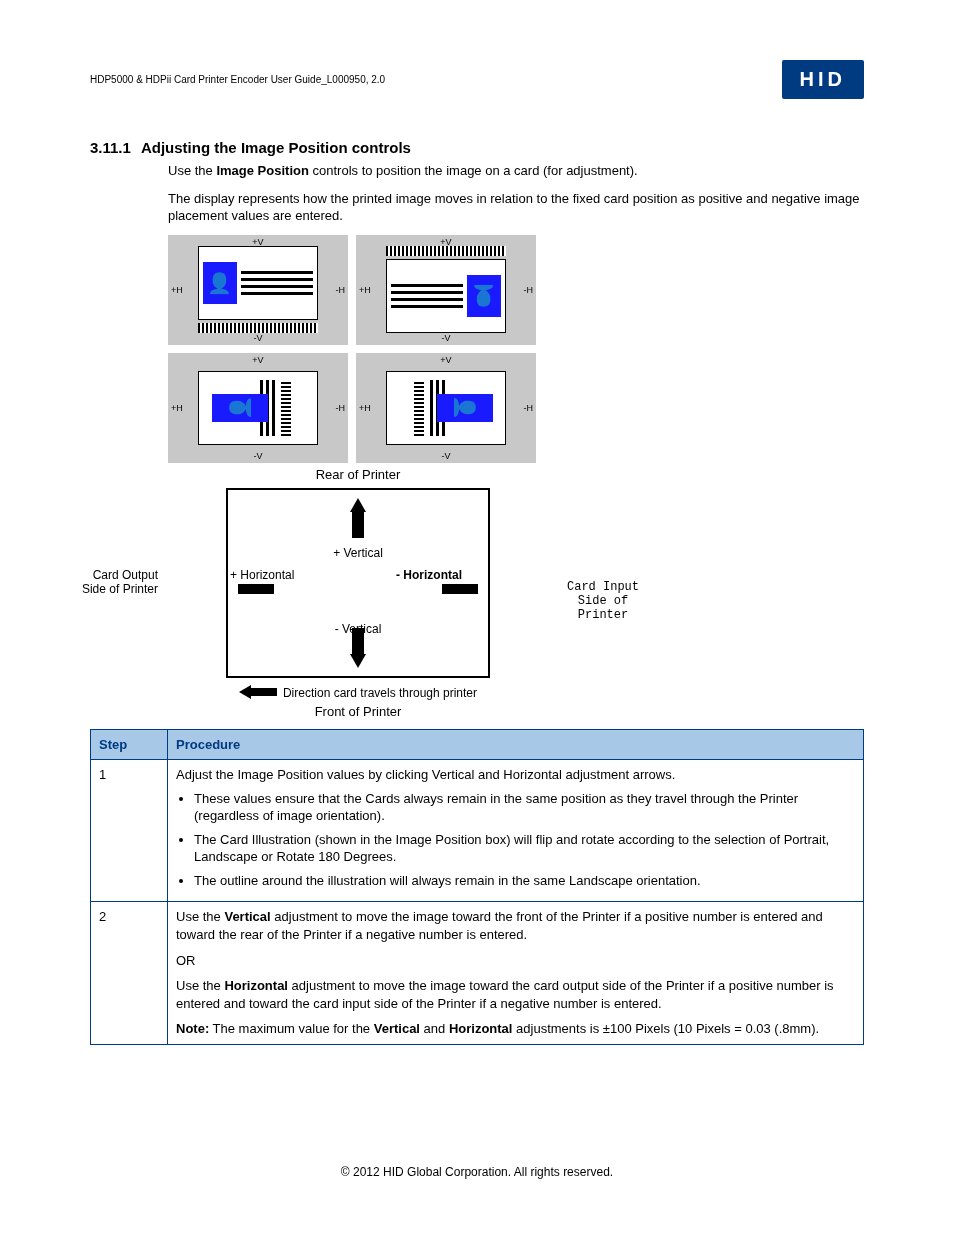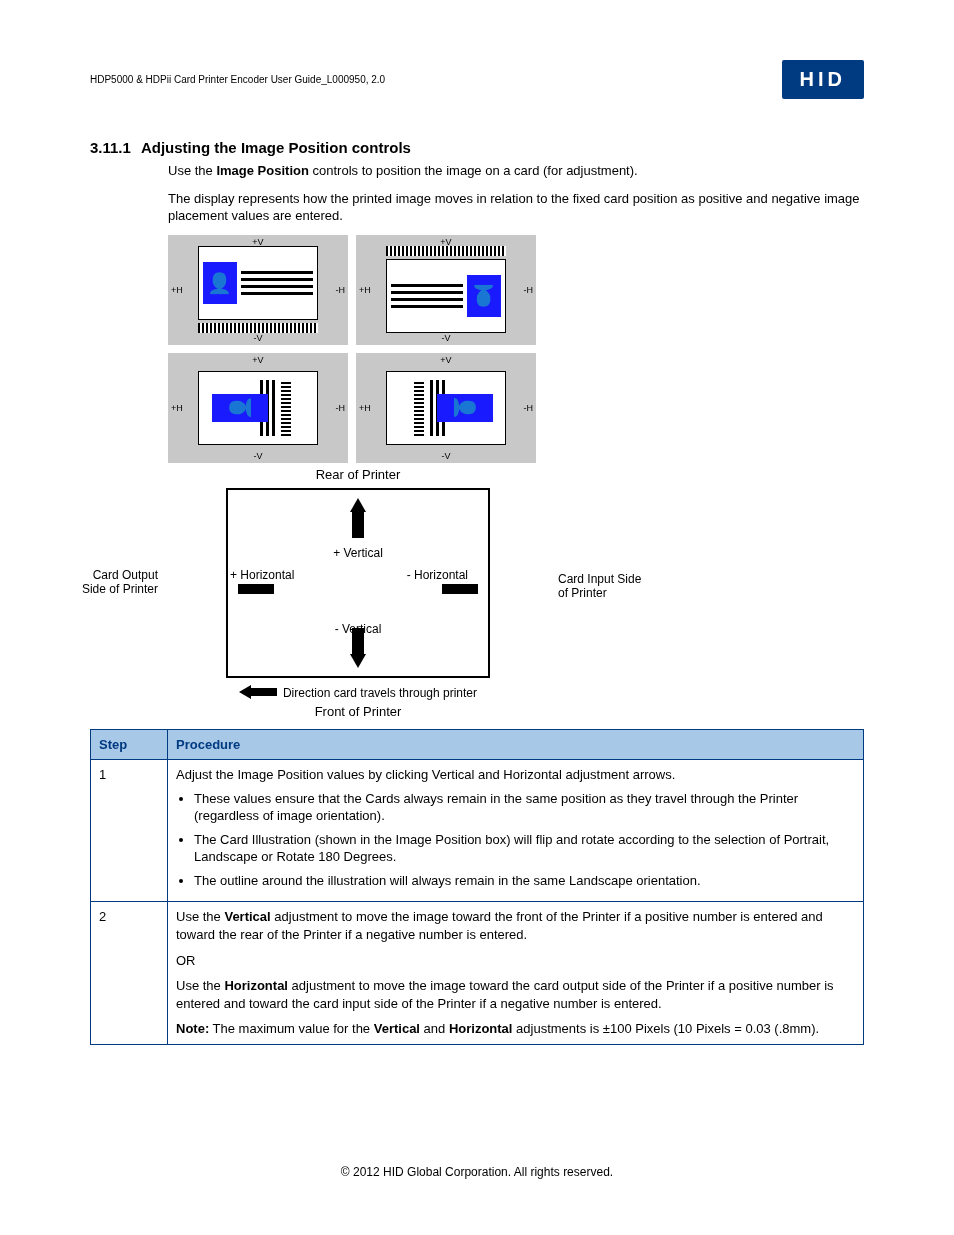--- a/index.html
+++ b/index.html
@@ -117,21 +117,21 @@
     font-size:12px;
     text-align:center;
   }
   .side-label {
     position:absolute;
     font-size:12px;
     width:90px;
     line-height:1.2;
   }
   .side-left { left:-100px; top:80px; text-align:right;}
-  .side-right { right:-100px; top:84px; text-align:left;}
+  .side-right { right:-100px; top:92px; text-align:center;font-family:Liberation Mono, monospace;}
   .dir-caption { text-align:center; font-size:12px; margin-top:2px;}
   
   table.proc-table {
     border-collapse: collapse;
     width: 100%;
     margin-top: 10px;
     font-size: 13px;
   }
   table.proc-table th, table.proc-table td {
     border: 1px solid #003a80;
@@ -261,21 +261,21 @@
     <div class="direction-diagram" style="position:relative;">
       <div class="side-label side-left">Card Output Side of Printer</div>
       <div class="side-label side-right">Card Input Side of Printer</div>
       <div class="dir-box">
         <div style="position:absolute;top:8px;left:50%;transform:translateX(-50%);">
           <div style="width:0;height:0;border-left:8px solid transparent;border-right:8px solid transparent;border-bottom:14px solid #000;margin:0 auto;"></div>
           <div style="width:12px;height:26px;background:#000;margin:0 auto;"></div>
         </div>
         <div style="position:absolute;top:56px;left:50%;transform:translateX(-50%);font-size:12px;">+ Vertical</div>
         <div style="position:absolute;top:78px;left:2px;font-size:12px;">+ Horizontal</div>
-        <div style="position:absolute;top:78px;right:20px;font-size:12px;">- Horizontal</div>
+        <div style="position:absolute;top:78px;right:26px;font-size:12px;font-weight:bold;">- Horizontal</div>
         <div style="position:absolute;top:94px;left:10px;width:36px;height:10px;background:#000;"></div>
         <div style="position:absolute;top:94px;right:10px;width:36px;height:10px;background:#000;"></div>
         <div style="position:absolute;top:132px;left:50%;transform:translateX(-50%);font-size:12px;">- Vertical</div>
         <div style="position:absolute;bottom:8px;left:50%;transform:translateX(-50%);">
           <div style="width:12px;height:26px;background:#000;margin:0 auto;"></div>
           <div style="width:0;height:0;border-left:8px solid transparent;border-right:8px solid transparent;border-top:14px solid #000;margin:0 auto;"></div>
         </div>
       </div>
       <div style="display:flex;align-items:center;justify-content:center;gap:6px;margin-top:6px;">
         <div style="display:flex;align-items:center;">

